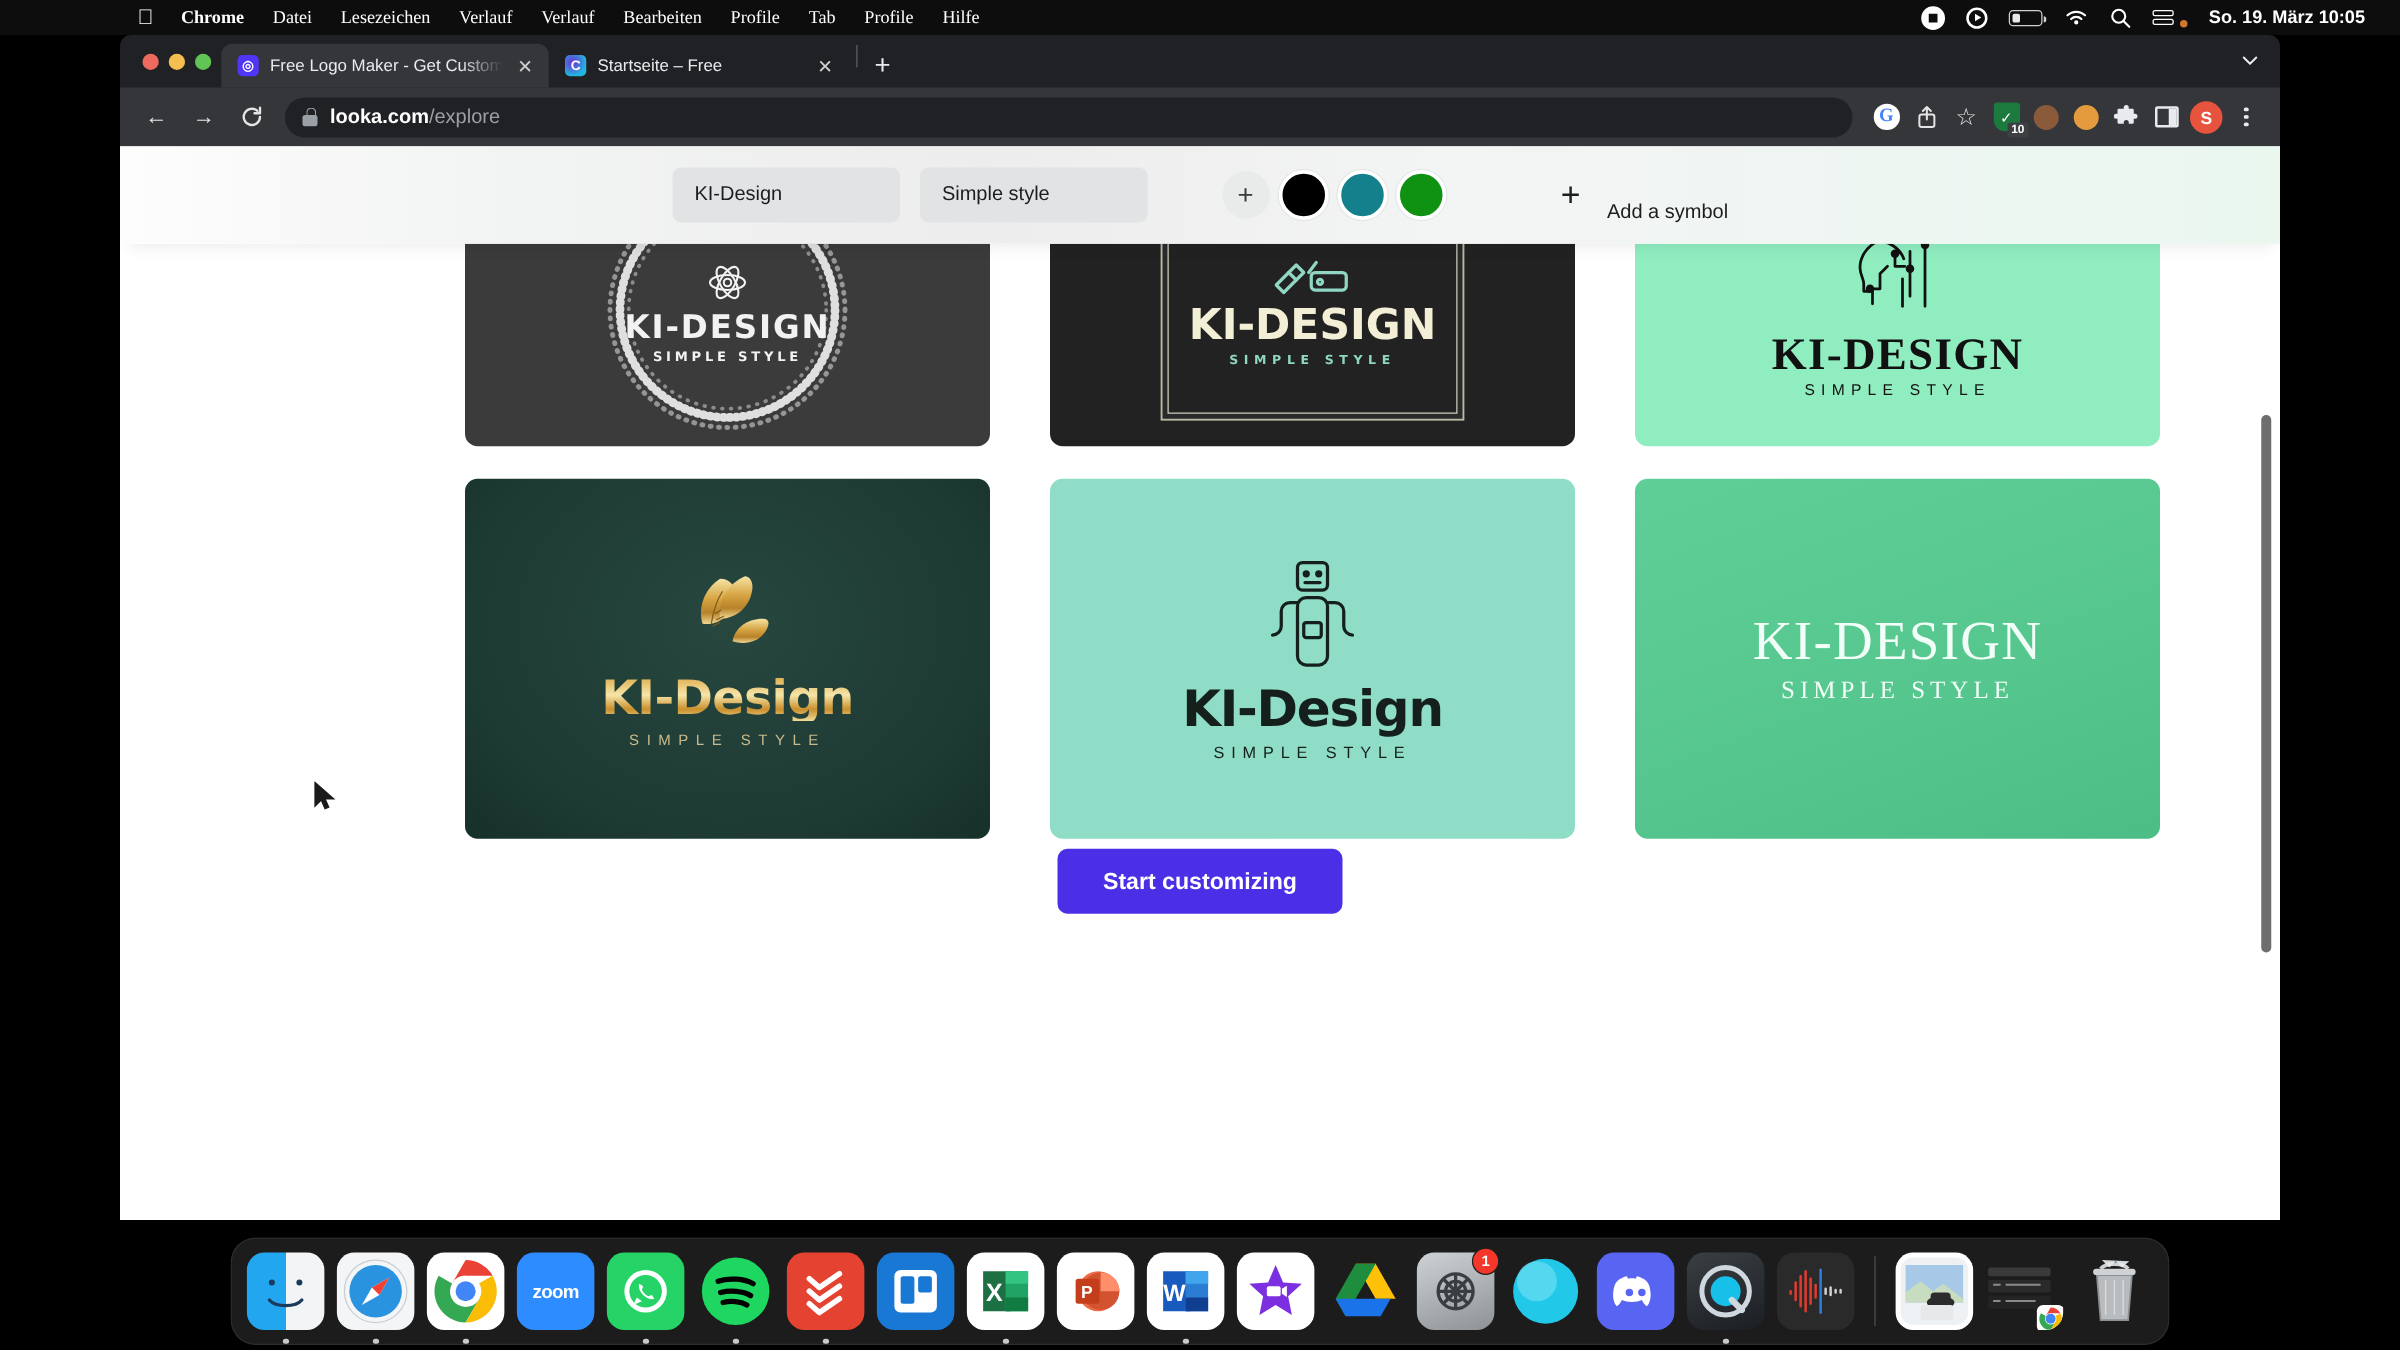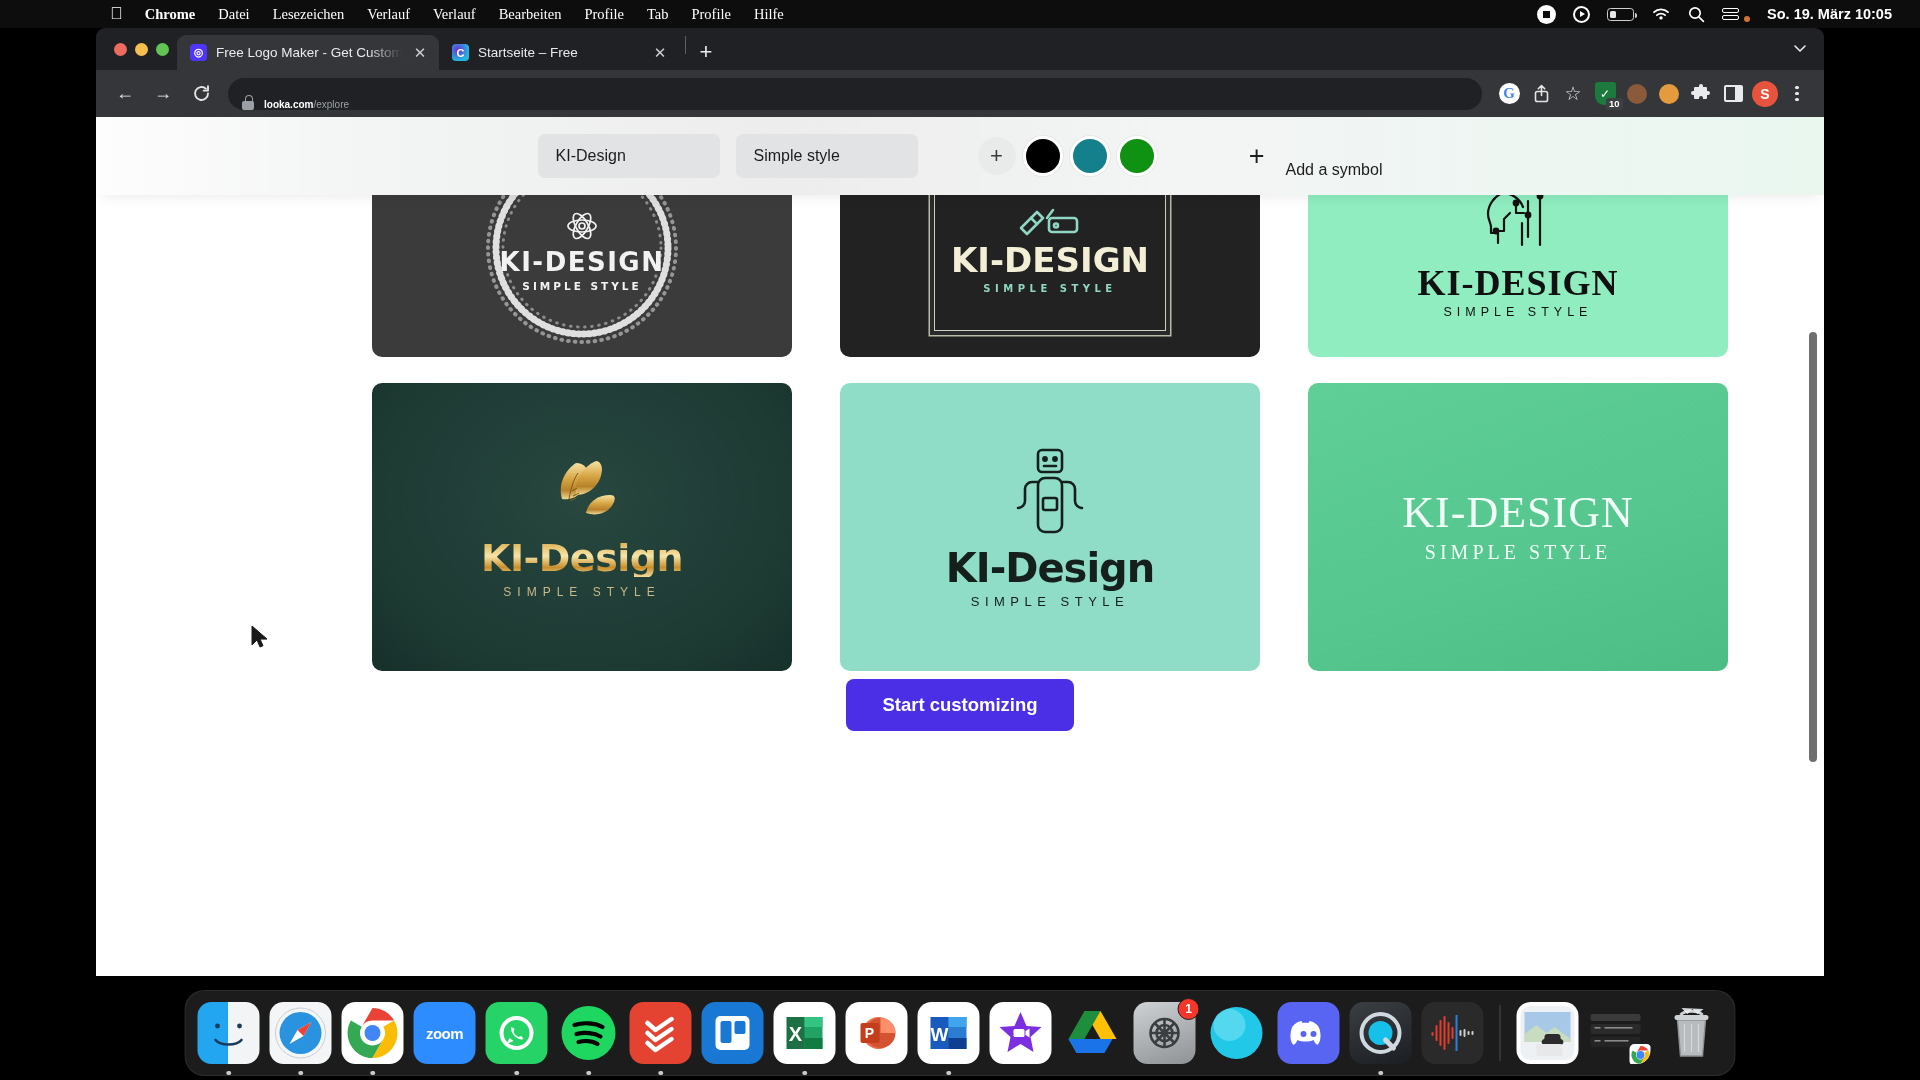--- a/index.html
+++ b/index.html
@@ -63,22 +63,22 @@
   .tab-close { width:18px;height:18px;flex:0 0 auto;color:#cfcfcf;font-size:15px;display:flex;align-items:center;justify-content:center;}
   .tab-sep { width:1px; height:18px; background:#5f6063; align-self:center; margin:0 6px 9px 6px;}
   .newtab { width:28px;height:28px;color:#e8eaed;font-size:22px;display:flex;align-items:center;justify-content:center;margin-bottom:4px;}
   .tabstrip-right { margin-left:auto; display:flex; align-items:center; padding-right:16px; height:42px;}
   .chev-down { color:#e8eaed; font-size:13px; }
 
   .toolbar { height: 47px; display:flex; align-items:center; gap: 4px; padding: 0 12px; background:#35363a;}
   .tb-btn { width:34px;height:34px;border-radius:50%;display:flex;align-items:center;justify-content:center;color:#e4e4e4;font-size:18px;}
   .omnibox {
     flex: 1 1 auto; height: 32px; background: #202124; border-radius: 16px;
-    display:flex; align-items:flex-end; padding: 0 14px; gap:10px; margin: 0 8px 0 6px;
-    font-size: 10px; min-width:0;
+    display:flex; align-items:center; padding: 0 14px; gap:10px; margin: 0 8px 0 6px;
+    font-size: 16px; min-width:0;
   }
   .lock { width:12px;height:15px; position:relative; flex:0 0 auto;}
   .lock::before{content:'';position:absolute;bottom:0;left:0;width:12px;height:9px;background:#9aa0a6;border-radius:2px;}
   .lock::after{content:'';position:absolute;top:0;left:2.6px;width:6.8px;height:7px;border:1.7px solid #9aa0a6;border-bottom:none;border-radius:4px 4px 0 0;}
   .url-strong { color:#fff; font-weight:600;}
   .url-rest { color:#9aa0a6; }
   .tb-right { display:flex; align-items:center; gap:2px; }
   .ext { width:30px;height:30px;display:flex;align-items:center;justify-content:center;position:relative;}
   .g-ico{width:21px;height:21px;border-radius:50%;background:#fff;display:flex;align-items:center;justify-content:center;font-weight:bold;font-size:15px;color:#4285f4;font-family:"Liberation Serif",serif;}
   .shield{width:21px;height:23px;background:#1d7a3e;border-radius:3px 3px 9px 9px;display:flex;align-items:center;justify-content:center;color:#fff;font-size:12px;position:relative;}

